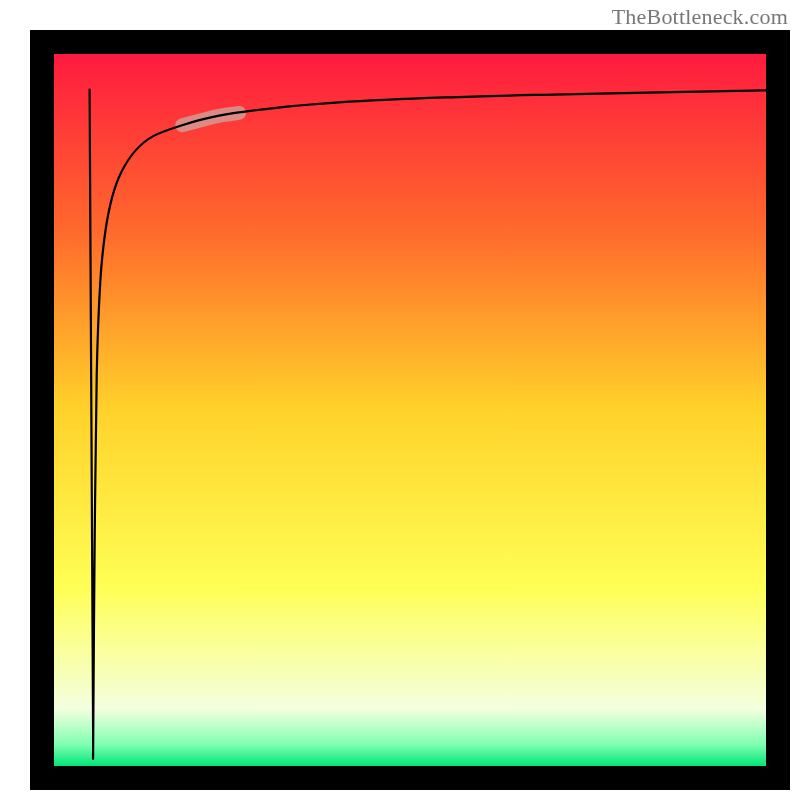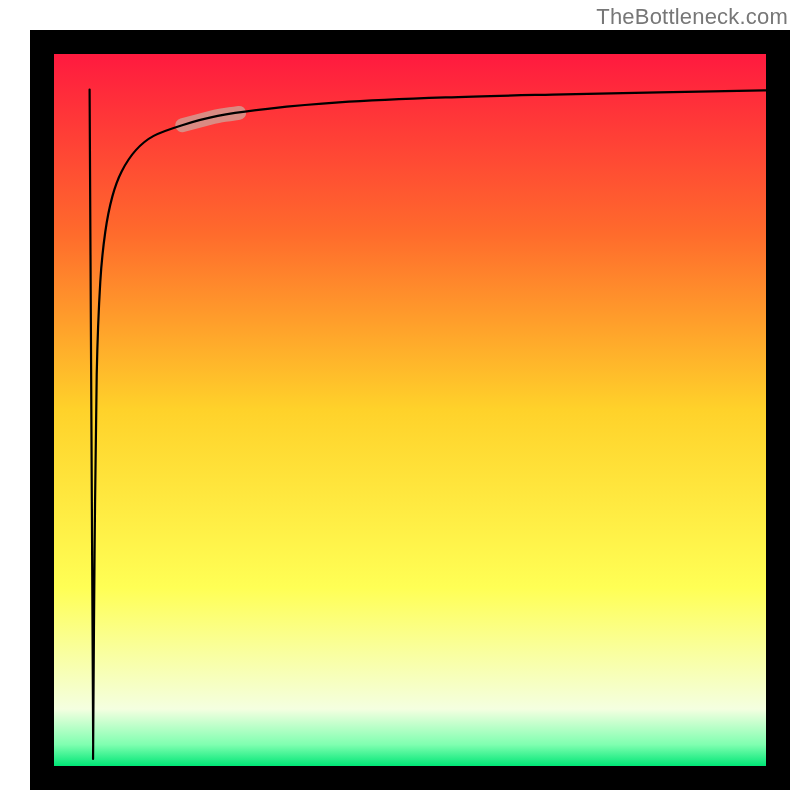--- a/index.html
+++ b/index.html
@@ -15,21 +15,21 @@
     position: relative;
     width: 800px;
     height: 800px;
   }
   .watermark {
     position: absolute;
     top: 4px;
     right: 12px;
     font-size: 22px;
     color: #777;
-    font-family: Liberation Sans, sans-serif;
+    font-family: Liberation Serif, serif;
     letter-spacing: 0.2px;
     z-index: 10;
   }
   svg {
     position: absolute;
     left: 0;
     top: 0;
   }
 </style>
 </head>

